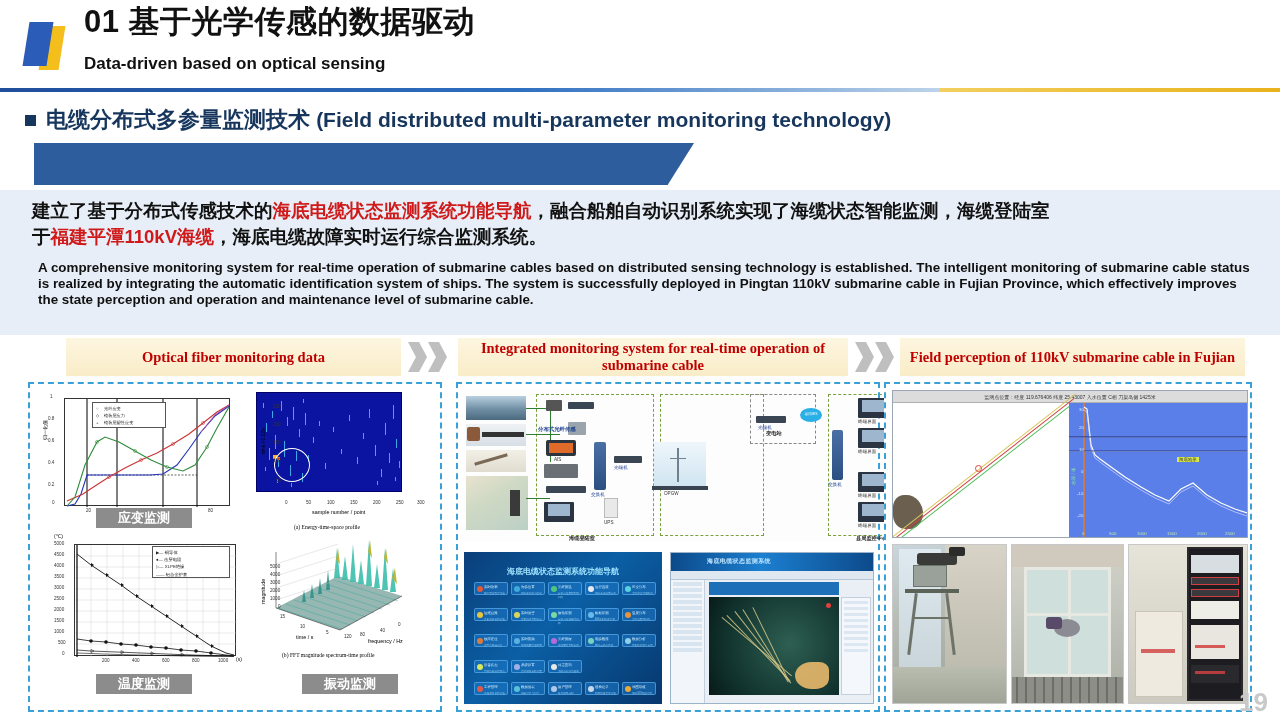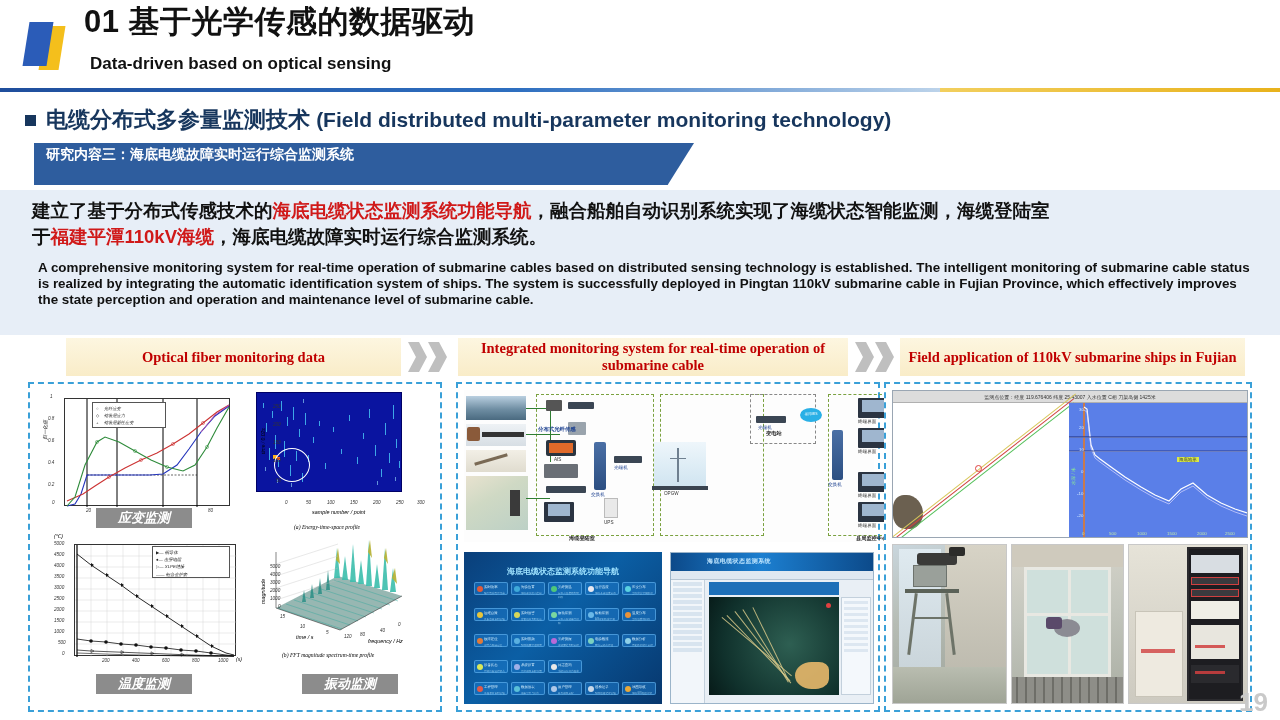--- a/index.html
+++ b/index.html
@@ -20,21 +20,21 @@
   }
   #logo-mark .bar-blue {
     position: absolute; left: 6px; top: 2px; width: 24px; height: 44px;
     background: #2b5cb8; transform: skewX(-9deg);
   }
   #title-cn {
     position: absolute; left: 84px; top: 1px;
     font-size: 31px; font-weight: bold; color: #111111; letter-spacing: .5px;
   }
   #title-en {
-    position: absolute; left: 90px; top: 54px;
+    position: absolute; left: 84px; top: 54px;
     font-size: 17px; font-weight: bold; color: #111111;
   }
   #header-rule-blue {
     position: absolute; left: 0; top: 88px; width: 940px; height: 4px;
     background: linear-gradient(90deg,#1f4e9c 0%, #2e6fc0 55%, #bcd3ea 100%);
   }
   #header-rule-gold {
     position: absolute; left: 940px; top: 88px; width: 340px; height: 4px;
     background: linear-gradient(90deg,#f2cf5e 0%, #e8b21c 100%);
   }
@@ -103,21 +103,21 @@
   .chev span {
     display: block; width: 19px; height: 30px; background: #bfbfbf;
     clip-path: polygon(0 0, 58% 0, 100% 50%, 58% 100%, 0 100%, 42% 50%);
   }
 
   
   .panel {
     position: absolute; top: 382px; height: 330px;
     border: 2px dashed #3aa0d8; background: #fff;
   }
-  #panel-left   { left: 28px;  width: 414px; font-style: italic; }
+  #panel-left   { left: 28px;  width: 414px; }
   #panel-center { left: 456px; width: 424px; }
   #panel-right  { left: 884px; width: 368px; }
 
   
   .chartbox { position: absolute; background: #fff; }
   .chart-caption {
     position: absolute; background: #8c8c8c; color: #fff;
     font-size: 13px; font-weight: bold; text-align: center;
     line-height: 20px; height: 20px;
   }
@@ -322,42 +322,41 @@
   <div id="header-rule-gold"></div>
 </div>
 
 <div id="section-bullet"></div>
 <div id="section-title">
   <span>电缆分布式多参量监测技术</span>
   <span class="en">(Field distributed multi-parameter monitoring technology)</span>
 </div>
 
 <div id="ribbon">
-  <div class="cn">研究内容三：海底电缆故障实时运行综合监测系统</div>
 </div>
 
 <div id="text-band">
   <div id="body-cn">
     <span>建立了基于分布式传感技术的</span><span class="red">海底电缆状态监测系统功能导航</span><span>，融合船舶自动识别系统实现了海缆状态智能监测，海缆登陆室</span><br>
     <span>于</span><span class="red">福建平潭110kV海缆</span><span>，海底电缆故障实时运行综合监测系统。</span>
   </div>
   <div id="body-en">A comprehensive monitoring system for real-time operation of submarine cables based on distributed sensing technology is established. The intelligent monitoring of submarine cable status is realized by integrating the automatic identification system of ships. The system is successfully deployed in Pingtan 110kV submarine cable in Fujian Province, which effectively improves the state perception and operation and maintenance level of submarine cable.</div>
 </div>
 
 <div class="flow-banner" id="banner-1">Optical fiber monitoring data</div>
 <div class="chev" id="chev-1">
   <span></span>
     <span></span>
 </div>
 <div class="flow-banner" id="banner-2">Integrated monitoring system for real-time operation of submarine cable</div>
 <div class="chev" id="chev-2">
   <span></span>
     <span></span>
 </div>
-<div class="flow-banner" id="banner-3">Field application of 110kV submarine ships in Fujian</div>
+<div class="flow-banner" id="banner-3">Field perception of 110kV submarine cable in Fujian</div>
 
 <div class="panel" id="panel-left">
 
   <div class="chartbox" id="c1">
     <div class="plot-frame plot">
       <svg width="166" height="108" viewBox="0 0 166 108">
         <line x1="22" y1="0" x2="22" y2="108" stroke="#000" stroke-width="1"></line>
         <line x1="52" y1="0" x2="52" y2="108" stroke="#000" stroke-width="1"></line>
         <line x1="98" y1="0" x2="98" y2="108" stroke="#000" stroke-width="1"></line>
         <line x1="132" y1="0" x2="132" y2="108" stroke="#000" stroke-width="1"></line>

